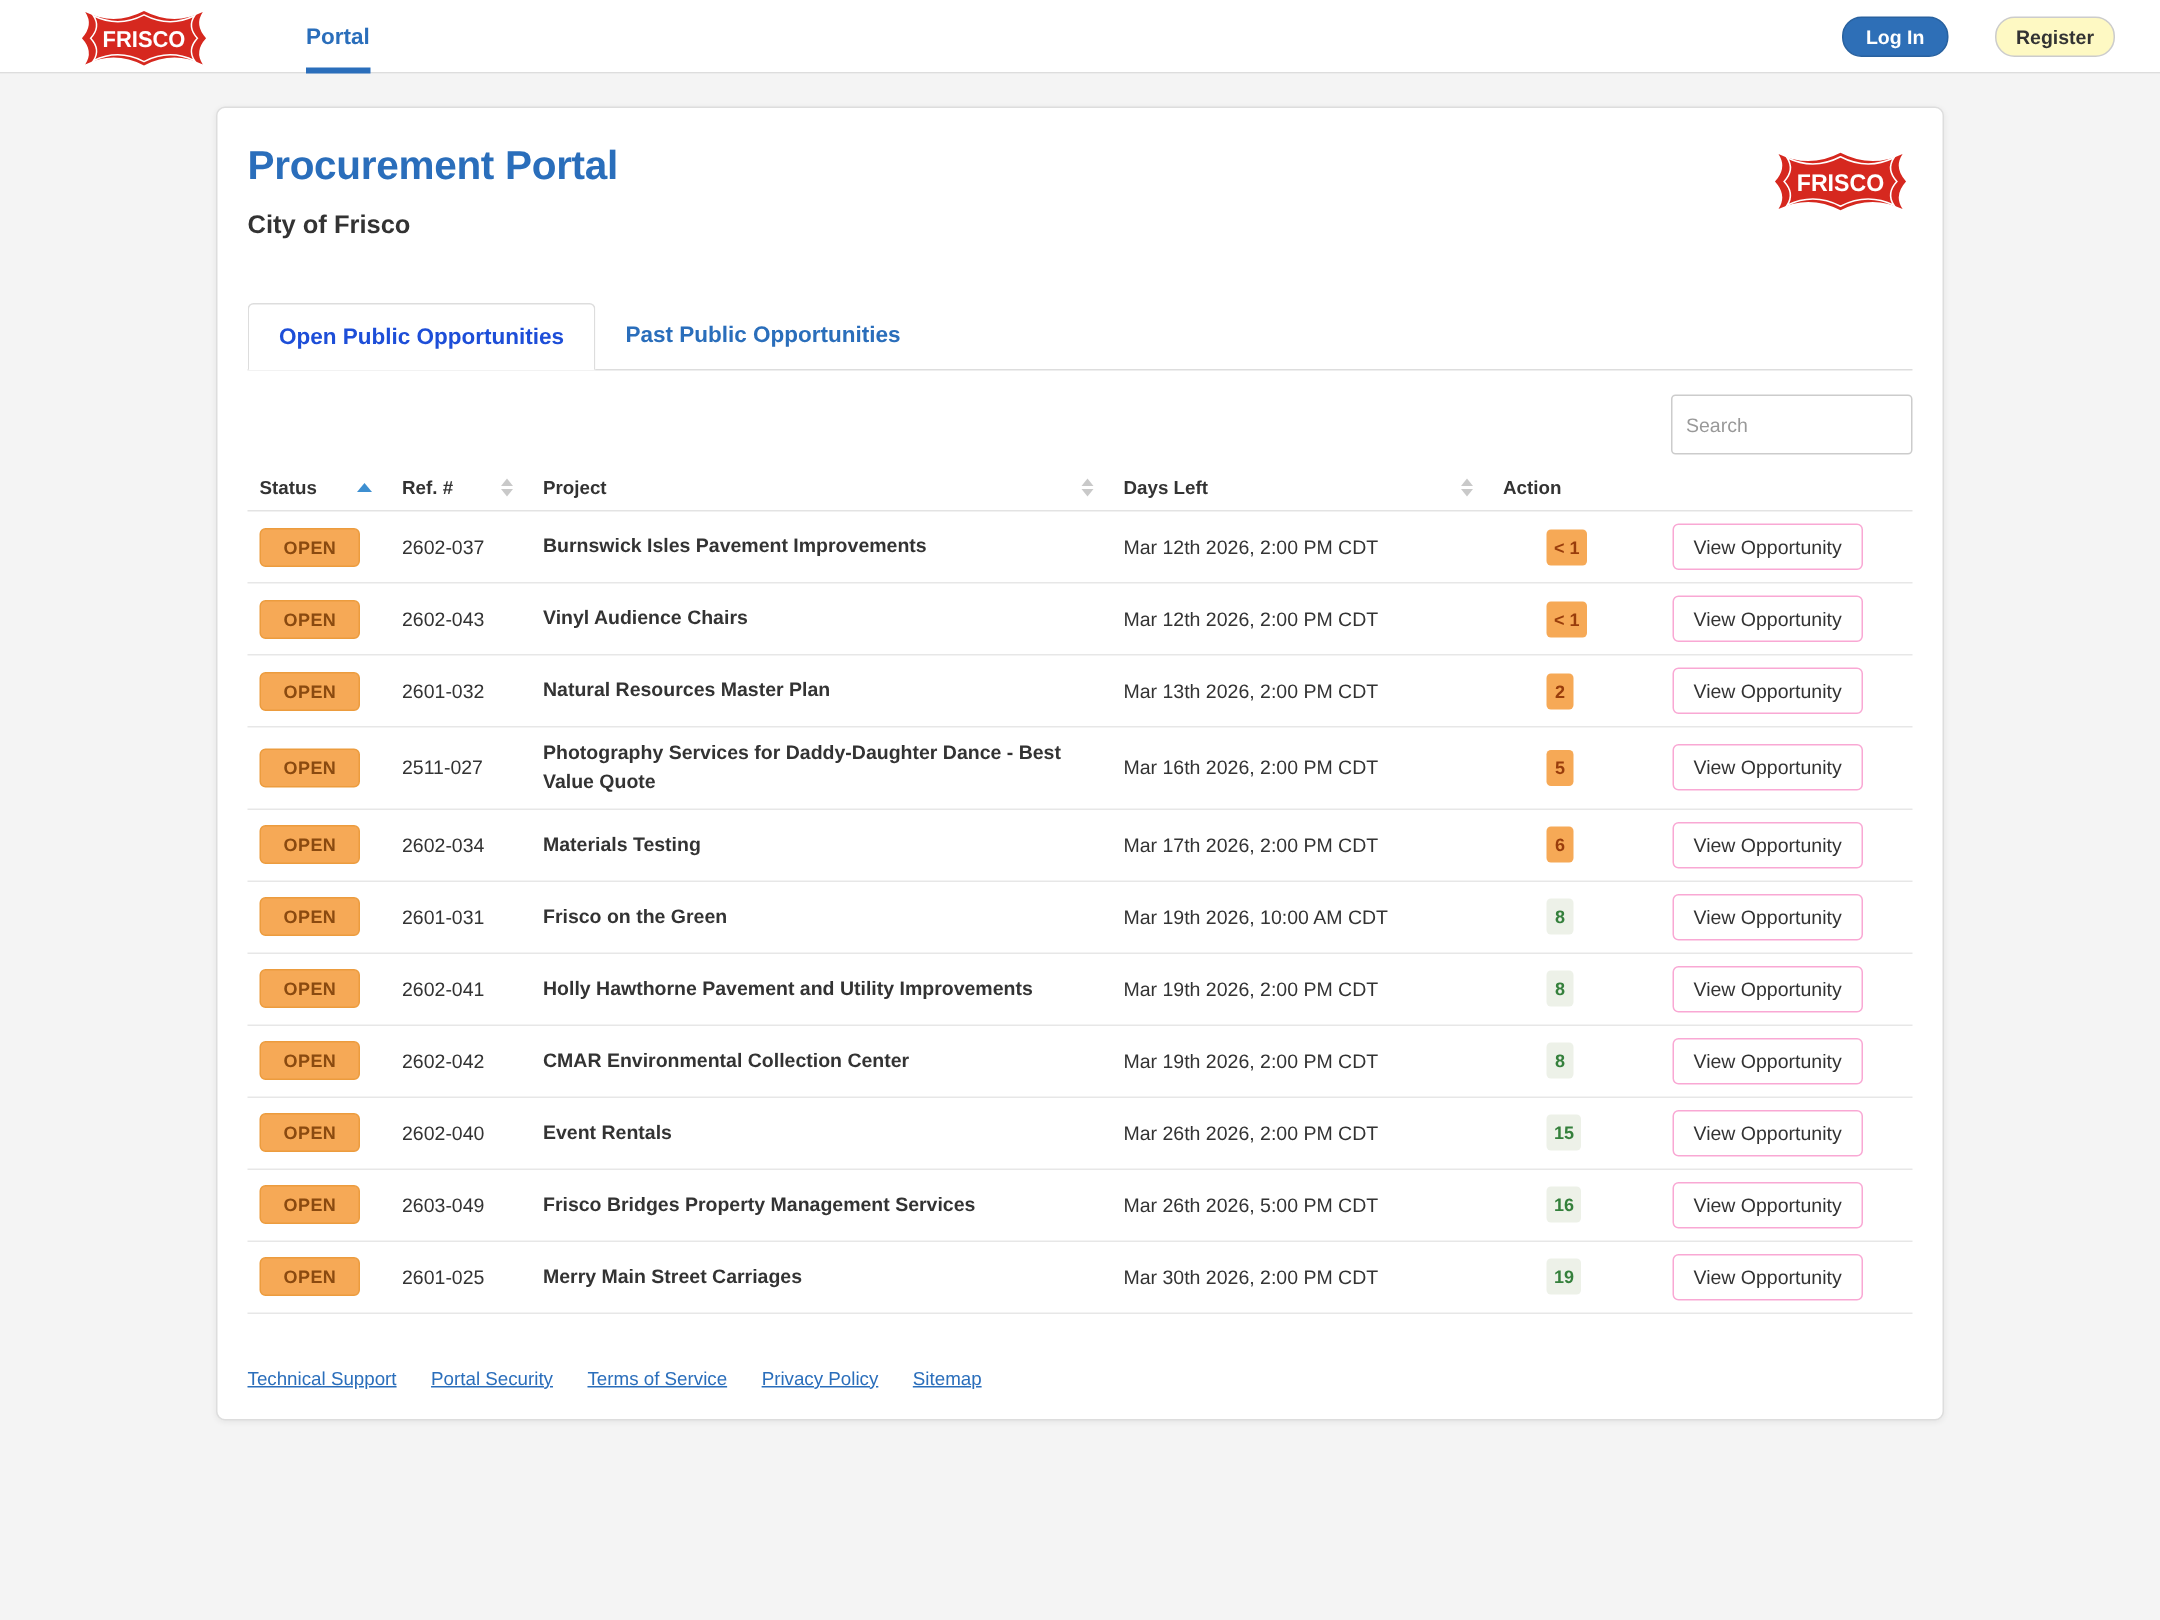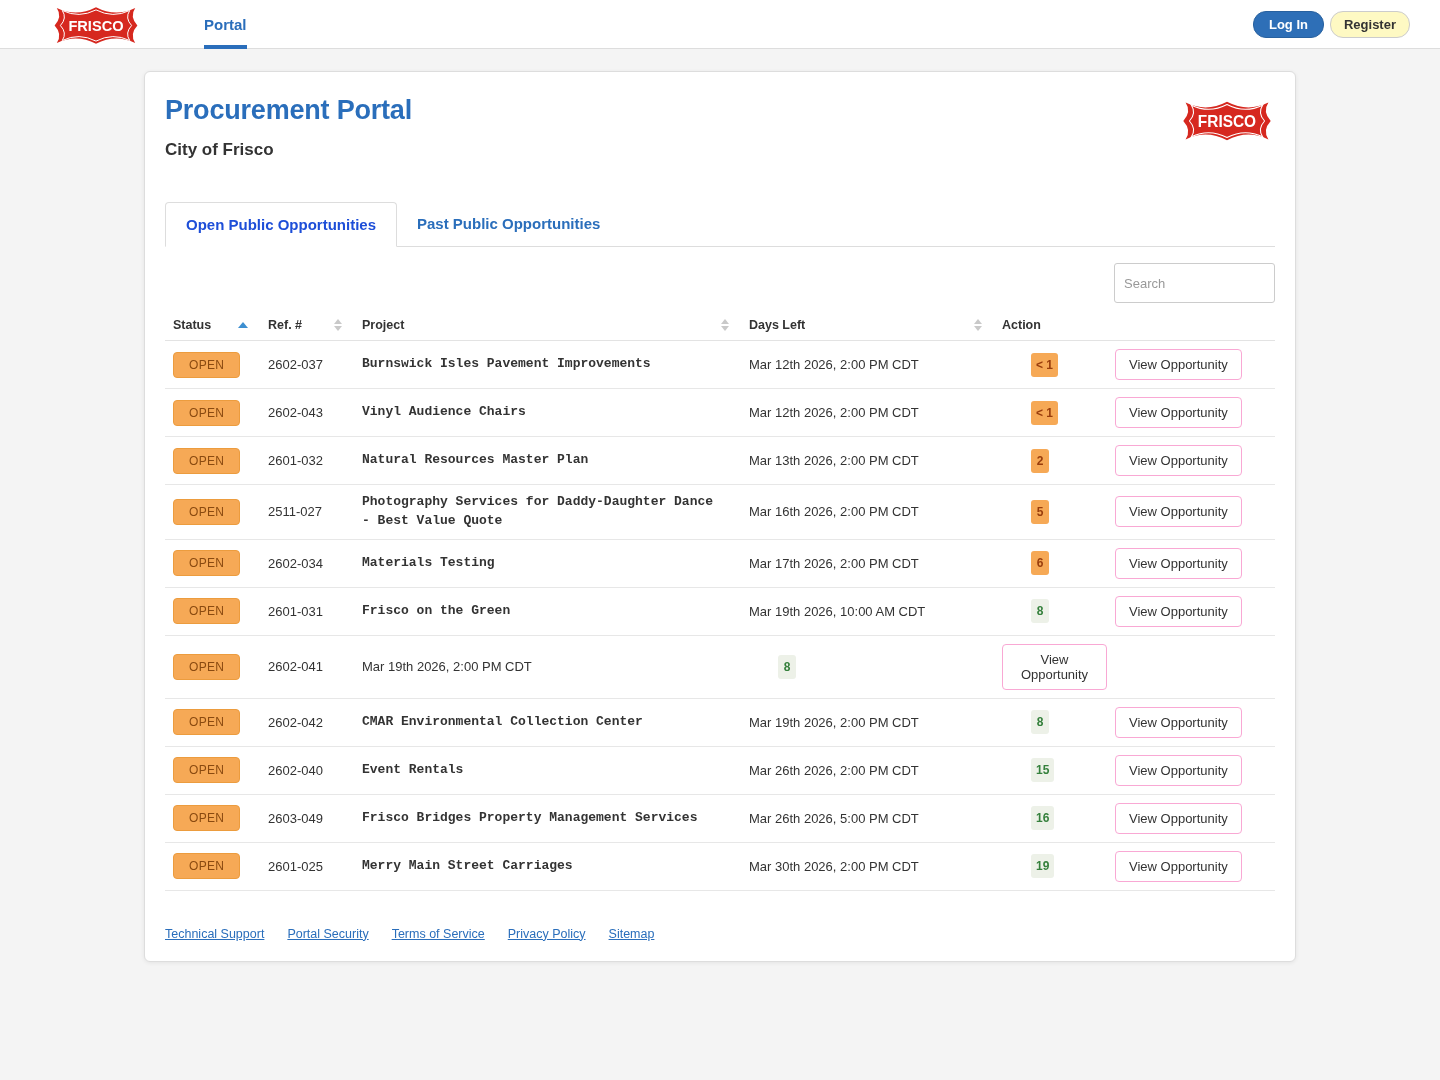--- a/index.html
+++ b/index.html
@@ -12,21 +12,21 @@
   body{
     background:#f4f4f4; min-height:1080px; width:1440px;
     font-family:"Liberation Sans","DejaVu Sans",sans-serif; color:#333;
   }
   
   .navbar{height:49px;background:#fff;border-bottom:1px solid #ddd;display:flex;align-items:center;padding:0 30px 0 50px;}
   .nav-logo{display:block;margin-top:2px;}
   .nav-logo svg{width:92px;height:45px;display:block;}
   .nav-link{margin-left:62px;color:var(--accent);font-weight:bold;font-size:15px;height:49px;display:flex;align-items:center;position:relative;cursor:pointer;}
   .nav-link::after{content:"";position:absolute;left:0;right:0;bottom:0;height:4px;background:var(--accent);}
-  .nav-actions{margin-left:auto;display:flex;gap:6px;align-items:center;}
+  .nav-actions{margin-left:auto;display:flex;gap:31px;align-items:center;}
   .btn-login{background:var(--login-bg);color:#fff;border:1px solid #28619f;border-radius:13px;padding:5px 15px;font-size:13px;font-weight:bold;font-family:inherit;cursor:pointer;}
   .btn-register{background:#fef9c3;color:#333;border:1px solid #ccc;border-radius:13px;padding:5px 13px;font-size:13px;font-weight:bold;font-family:inherit;cursor:pointer;}
   
   .card{width:1152px;min-height:845px;margin:22px auto 0;background:#fff;border:1px solid #ddd;border-radius:6px;box-shadow:0 1px 4px rgba(0,0,0,.07);padding:23px 20px 20px;}
   .card-header{display:flex;justify-content:space-between;align-items:flex-start;}
   .page-title{margin:0;color:var(--accent);font-size:27px;font-weight:bold;letter-spacing:-.2px;}
   .page-subtitle{margin:14px 0 0;color:#333;font-size:17px;font-weight:bold;}
   .card-logo svg{width:92px;height:52px;margin-right:2px;}
   
   .tabs{margin-top:42px;border-bottom:1px solid #ddd;display:flex;}
@@ -41,23 +41,23 @@
   .thead{margin-top:7px;border-bottom:1px solid #e3e3e3;}
   .th{display:flex;align-items:center;justify-content:space-between;font-size:12.5px;font-weight:bold;color:#333;padding:8px 12px 8px 8px;cursor:pointer;}
   .th.no-sort{cursor:default;}
   .sort-stack{display:flex;flex-direction:column;align-items:center;gap:2px;}
   .tri{width:0;height:0;border-left:4px solid transparent;border-right:4px solid transparent;}
   .tri.up{border-bottom:5px solid #c9c9c9;}
   .tri.down{border-top:5px solid #c9c9c9;}
   .tri.active{border-left-width:5px;border-right-width:5px;border-bottom:6px solid #3d8fd1;}
   .trow{border-bottom:1px solid #e7e7e7;align-items:center;min-height:48px;padding:8px 0;}
   .td{padding-left:8px;font-size:13px;color:#333;}
-  .td.project{font-weight:bold;padding-right:18px;line-height:1.45;font-family:Liberation Mono, monospace;}
+  .td.project{font-weight:bold;padding-right:18px;line-height:1.45;}
   .td.days{padding-left:37px;}
-  .open-badge{display:inline-block;background:var(--open-bg);border:1px solid var(--open-border);color:var(--open-text);font-weight:normal;font-size:12px;padding:5px 15px;border-radius:4px;letter-spacing:.3px;}
+  .open-badge{display:inline-block;background:var(--open-bg);border:1px solid var(--open-border);color:var(--open-text);font-weight:bold;font-size:12px;padding:5px 15px;border-radius:4px;letter-spacing:.3px;}
   .days-badge{display:inline-block;min-width:18px;text-align:center;font-weight:bold;font-size:12px;padding:5px 5px;border-radius:3px;}
   .days-badge.warning{background:var(--warn-bg);color:var(--warn-text);}
   .days-badge.ok{background:var(--ok-bg);color:var(--ok-text);}
   .view-btn{background:#fff;border:1px solid #f9a8d4;border-radius:4px;color:#333;font-size:13px;padding:7px 13px;font-family:inherit;cursor:pointer;}
   
   .footer{margin-top:36px;display:flex;gap:23px;}
   .footer a{color:var(--accent);font-size:12.5px;text-decoration:underline;cursor:pointer;}
 </style>
 </head>
 <body>
@@ -180,20 +180,21 @@
         <div class="td"><span class="open-badge">OPEN</span></div>
         <div class="td">2601-031</div>
         <div class="td project">Frisco on the Green</div>
         <div class="td">Mar 19th 2026, 10:00 AM CDT</div>
         <div class="td days"><span class="days-badge ok">8</span></div>
         <div class="td"><button class="view-btn">View Opportunity</button></div>
       </div>
       <div class="trow">
         <div class="td"><span class="open-badge">OPEN</span></div>
         <div class="td">2602-041</div>
+        <div class="td project">Holly Hawthorne Pavement and Utility Improvements</div>
         <div class="td">Mar 19th 2026, 2:00 PM CDT</div>
         <div class="td days"><span class="days-badge ok">8</span></div>
         <div class="td"><button class="view-btn">View Opportunity</button></div>
       </div>
       <div class="trow">
         <div class="td"><span class="open-badge">OPEN</span></div>
         <div class="td">2602-042</div>
         <div class="td project">CMAR Environmental Collection Center</div>
         <div class="td">Mar 19th 2026, 2:00 PM CDT</div>
         <div class="td days"><span class="days-badge ok">8</span></div>

